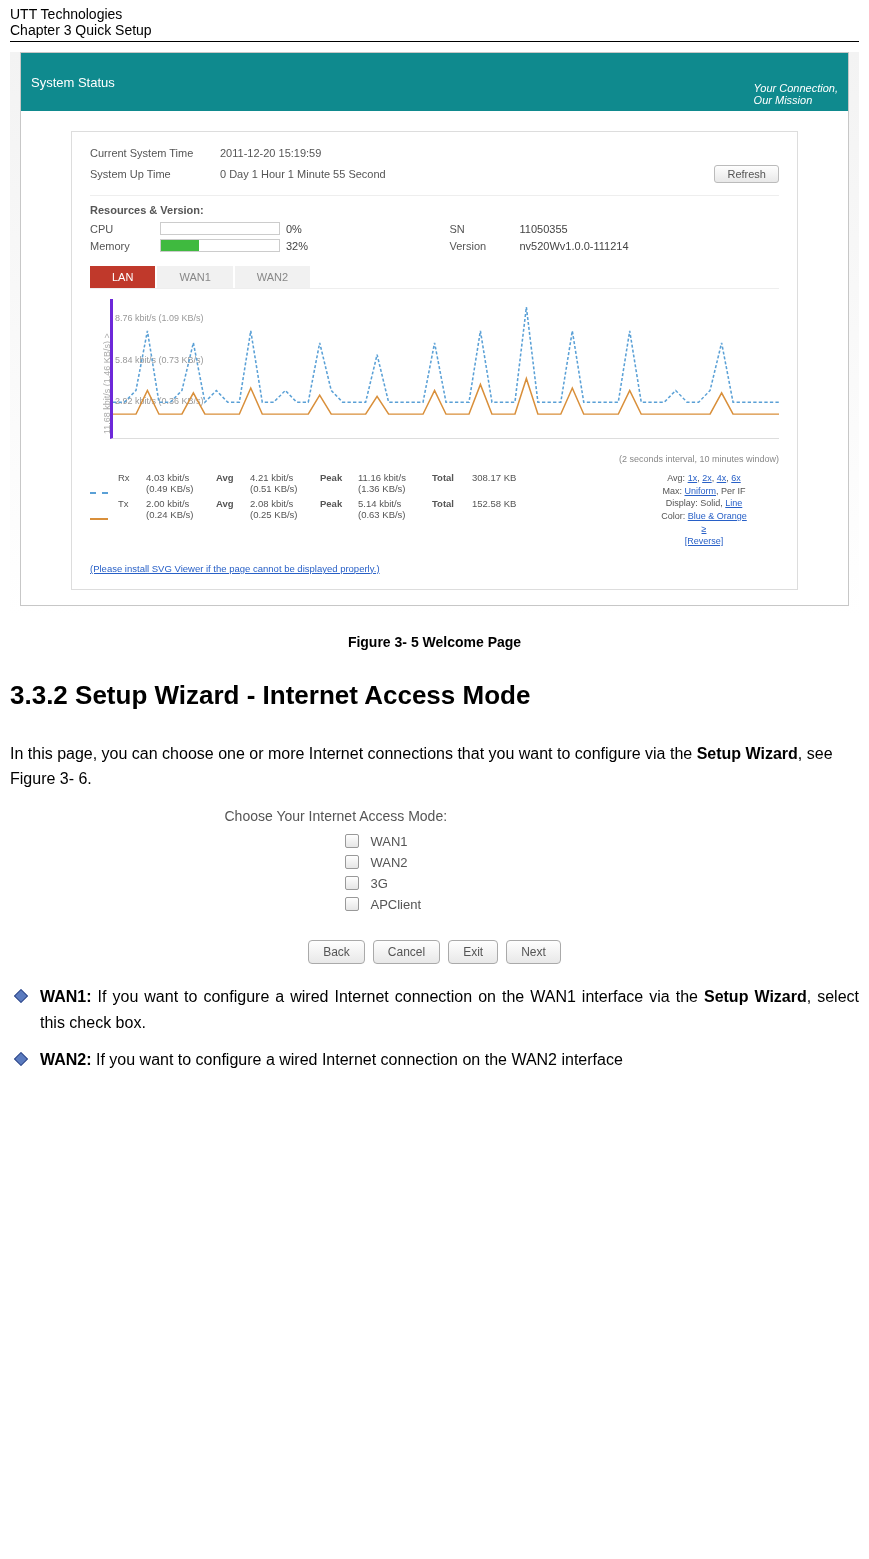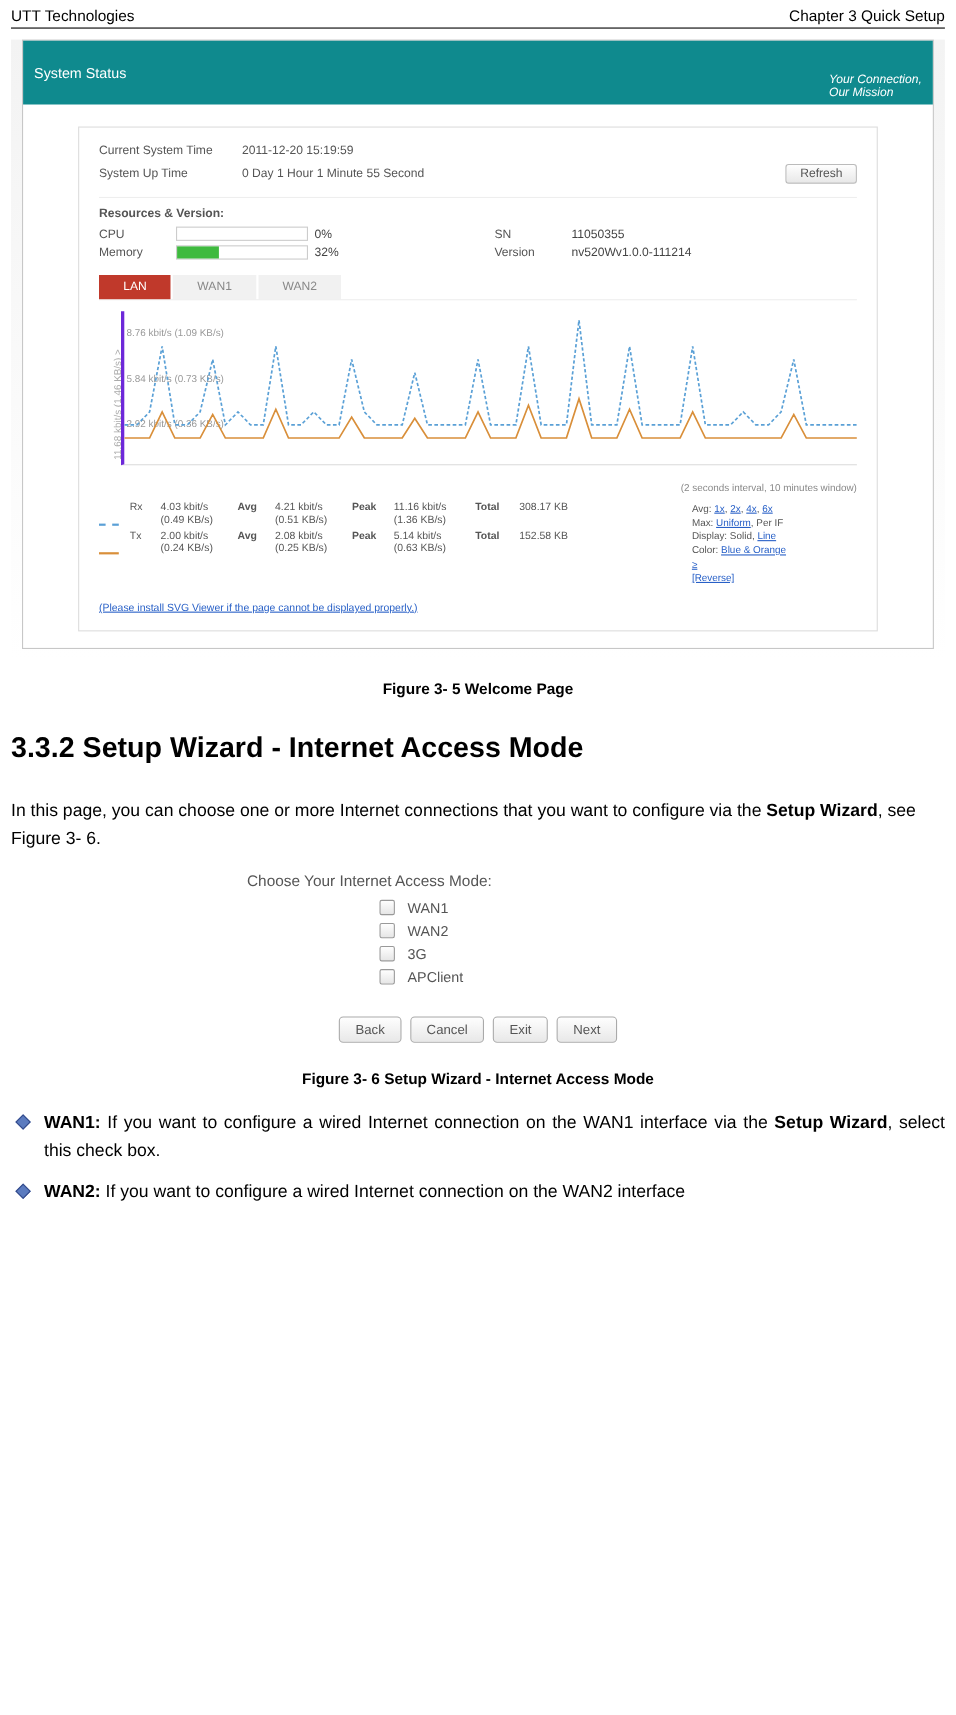--- a/index.html
+++ b/index.html
@@ -1,20 +1,20 @@
 <!DOCTYPE html>
 <html><head>
 <meta charset="utf-8">
 <style>
   * { box-sizing: border-box; margin: 0; padding: 0; }
   body { font-family: Arial, Helvetica, sans-serif; width: 869px; background: #fff; color: #000; }
   .page { padding: 0 10px 20px 10px; }
 
   
-  .hdr { display: flex; justify-content: space-between; font-size: 14px; border-bottom: 1px solid #000; padding: 6px 0 3px 0; margin-bottom: 10px; }
+  .hdr { display: flex; justify-content: space-between; font-size: 14px; border-bottom: 1px solid #000; padding: 6px 0 3px 0; margin-bottom: 10px; flex-direction: column; }
   .hdr span { color: #000; }
 
   
   .shot-wrap { background: linear-gradient(to bottom, #f3f3f3, #ffffff); padding: 0 0 10px 0; }
   .shot { border: 1px solid #c7c7c7; background: #fff; margin: 0 10px; }
   .titlebar { background: #0f8a8e; color: #fff; display: flex; justify-content: space-between; align-items: center; padding: 5px 10px; font-size: 13px; }
   .titlebar .r { text-align: left; font-size: 11px; font-style: italic; line-height: 1.1; margin-top: 24px; }
 
   .inner { background: #fff; margin: 20px 50px 15px 50px; border: 1px solid #ddd; padding: 15px 18px; font-size: 11px; color: #444; }
 
@@ -45,21 +45,21 @@
   .ylabel.y3 { top: 70%; }
   .chart svg { position: absolute; top:0; left:0; width:100%; height:100%; }
   .axis-left { position: absolute; transform: rotate(-90deg); transform-origin: left top; left: 12px; top: 135px; font-size: 9px; color: #aaa; white-space: nowrap; }
 
   .chart-note { text-align: right; font-size: 9px; color: #888; margin-bottom: 8px; }
 
   .stats { display: flex; font-size: 9.5px; color: #555; gap: 10px; }
   .stats-line { display: flex; gap: 10px; margin-bottom: 4px; flex-wrap: nowrap; }
   .stats-line .legend { border-bottom: 2px dashed #5aa0d6; width: 18px; display:inline-block; margin-top:4px; }
   .stats-line .legend.o { border-bottom: 2px solid #d98f3a; }
-  .stats-extra { font-size: 9px; color: #555; text-align: left; line-height: 1.4; margin-left: auto; width: 150px; }
+  .stats-extra { font-size: 9px; color: #555; text-align: center; line-height: 1.4; margin-left: auto; width: 150px; }
   .stats-extra a { color: #2860c7; text-decoration: underline; }
   .link-sm { color: #2860c7; text-decoration: underline; font-size: 9.5px; }
   .link-row { margin-top: 14px; }
 
   .caption { text-align: center; font-weight: bold; font-size: 14px; margin: 18px 0 28px 0; }
 
   h2.section { font-size: 26px; font-weight: bold; margin: 30px 0 30px 0; }
 
   p.body { font-size: 16px; line-height: 1.6; margin-bottom: 16px; }
   p.body b { font-weight: bold; }
@@ -231,21 +231,20 @@
         </div>
     </div>
     <div class="btnrow">
       <button class="btn">Back</button>
       <button class="btn">Cancel</button>
       <button class="btn">Exit</button>
       <button class="btn">Next</button>
     </div>
   </div>
 
-  <div class="caption" style="margin:24px 0 10px 0">Figure 3- 6 Setup Wizard - Internet Access Mode</div>
 
   <div class="bullets">
     <div class="bullet">
       <span class="diamond"></span>
       <span class="text"><b>WAN1:</b><span> If you want to configure a wired Internet connection on the WAN1 interface via the </span><b>Setup Wizard</b><span>, select this check box.</span></span>
     </div>
     <div class="bullet">
       <span class="diamond"></span>
       <span class="text"><b>WAN2:</b><span> If you want to configure a wired Internet connection on the WAN2 interface</span></span>
     </div>

